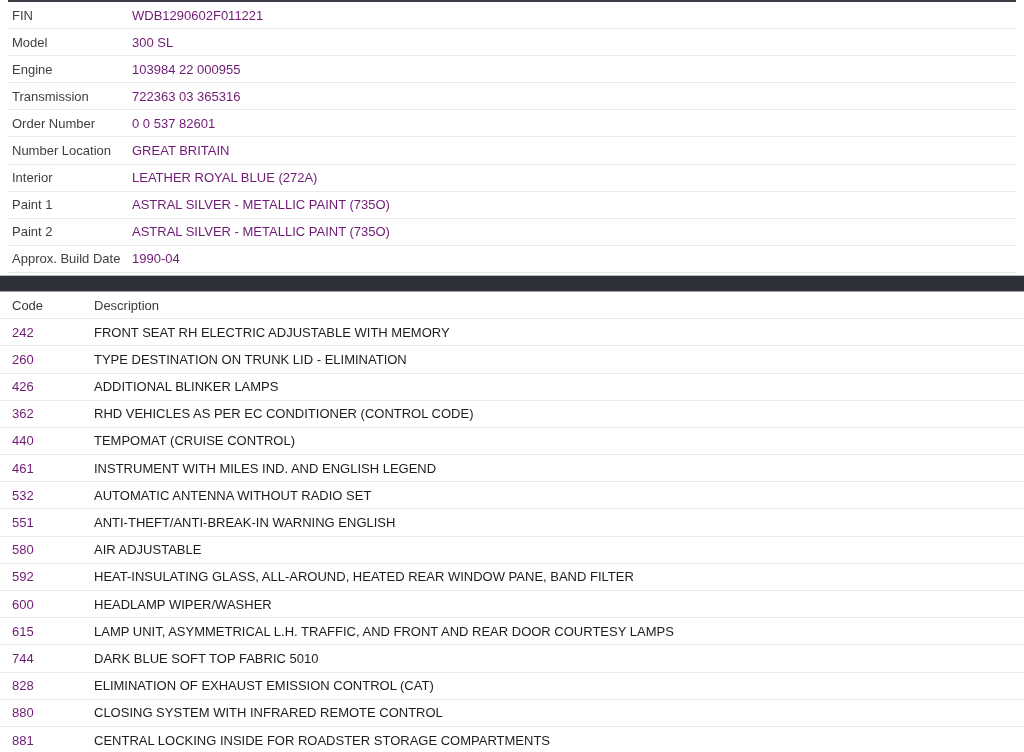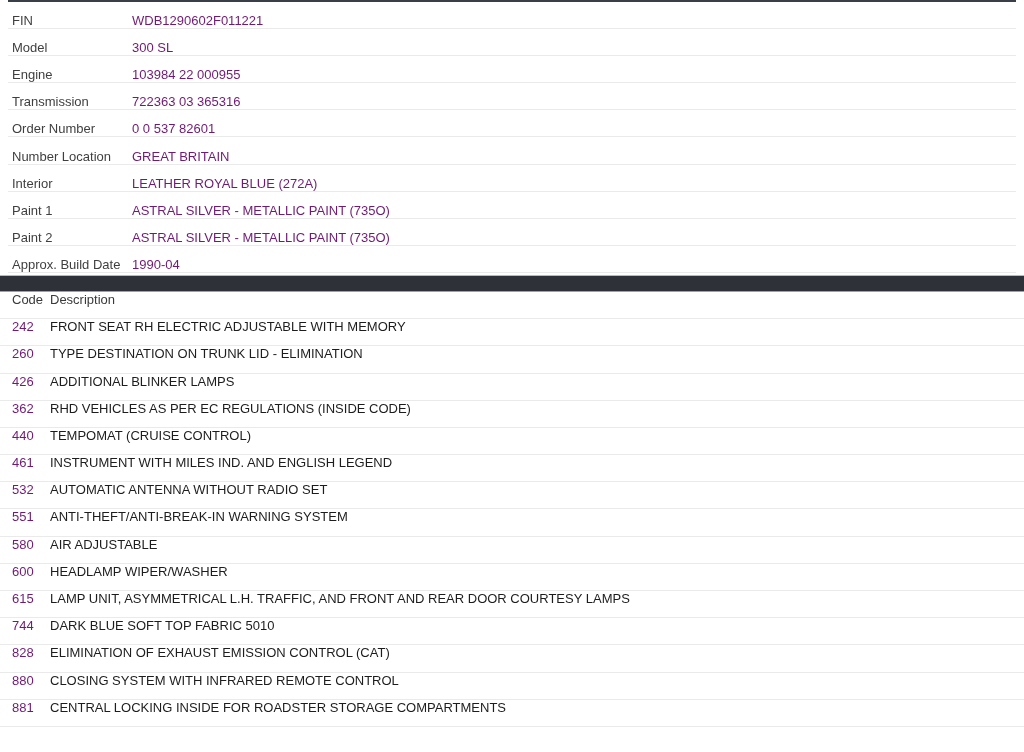--- a/index.html
+++ b/index.html
@@ -17,21 +17,21 @@
   }
   
   .info-table {
     margin: 0 8px;
     border-top: 2px solid #3a3e46;
   }
   .info-row {
     box-sizing: border-box;
     height: 27.1px;
     display: flex;
-    align-items: flex-end;
+    align-items: center;
     border-bottom: 1px solid #eaeaea;
   }
   .info-label {
     box-sizing: border-box;
     width: 124px;
     padding-left: 4px;
     color: #3f3f3f;
     flex: none;
   }
   .info-value {
@@ -44,35 +44,37 @@
     height: 17px;
     background: #2e3137;
     border-top: 1px solid #b7bac0;
     border-bottom: 1px solid #9fa1a5;
   }
   
   .opt-row {
     box-sizing: border-box;
     height: 27.2px;
     display: flex;
+    align-items: center;
     border-bottom: 1px solid #eaeaea;
   }
   .opt-row.header .opt-code,
   .opt-row.header .opt-desc {
     color: #3a3a3a;
   }
   .opt-code {
     box-sizing: border-box;
     width: 50px;
     padding-left: 12px;
     color: #701a75;
     flex: none;
   }
   .opt-desc {
     color: #1d1d1d;
+    margin-left: 44px;
   }
 </style>
 </head>
 <body>
 
 <div class="info-table">
 
     <div class="info-row">
       <div class="info-label">FIN</div>
       <div class="info-value">WDB1290602F011221</div>
@@ -143,48 +145,52 @@
         <div class="opt-desc">TYPE DESTINATION ON TRUNK LID - ELIMINATION</div>
       </div>
 
       <div class="opt-row">
         <div class="opt-code">426</div>
         <div class="opt-desc">ADDITIONAL BLINKER LAMPS</div>
       </div>
 
       <div class="opt-row">
         <div class="opt-code">362</div>
-        <div class="opt-desc">RHD VEHICLES AS PER EC REGULATIONS (INSIDE CODE)</div>
+        <div class="opt-desc">RHD VEHICLES AS PER EC CONDITIONER (CONTROL CODE)</div>
       </div>
 
       <div class="opt-row">
         <div class="opt-code">440</div>
         <div class="opt-desc">TEMPOMAT (CRUISE CONTROL)</div>
       </div>
 
       <div class="opt-row">
         <div class="opt-code">461</div>
         <div class="opt-desc">INSTRUMENT WITH MILES IND. AND ENGLISH LEGEND</div>
       </div>
 
       <div class="opt-row">
         <div class="opt-code">532</div>
         <div class="opt-desc">AUTOMATIC ANTENNA WITHOUT RADIO SET</div>
       </div>
 
       <div class="opt-row">
         <div class="opt-code">551</div>
-        <div class="opt-desc">ANTI-THEFT/ANTI-BREAK-IN WARNING SYSTEM</div>
+        <div class="opt-desc">ANTI-THEFT/ANTI-BREAK-IN WARNING ENGLISH</div>
       </div>
 
       <div class="opt-row">
         <div class="opt-code">580</div>
         <div class="opt-desc">AIR ADJUSTABLE</div>
       </div>
 
+      <div class="opt-row">
+        <div class="opt-code">592</div>
+        <div class="opt-desc">HEAT-INSULATING GLASS, ALL-AROUND, HEATED REAR WINDOW PANE, BAND FILTER</div>
+      </div>
 
       <div class="opt-row">
         <div class="opt-code">600</div>
         <div class="opt-desc">HEADLAMP WIPER/WASHER</div>
       </div>
 
       <div class="opt-row">
         <div class="opt-code">615</div>
         <div class="opt-desc">LAMP UNIT, ASYMMETRICAL L.H. TRAFFIC, AND FRONT AND REAR DOOR COURTESY LAMPS</div>
       </div>

